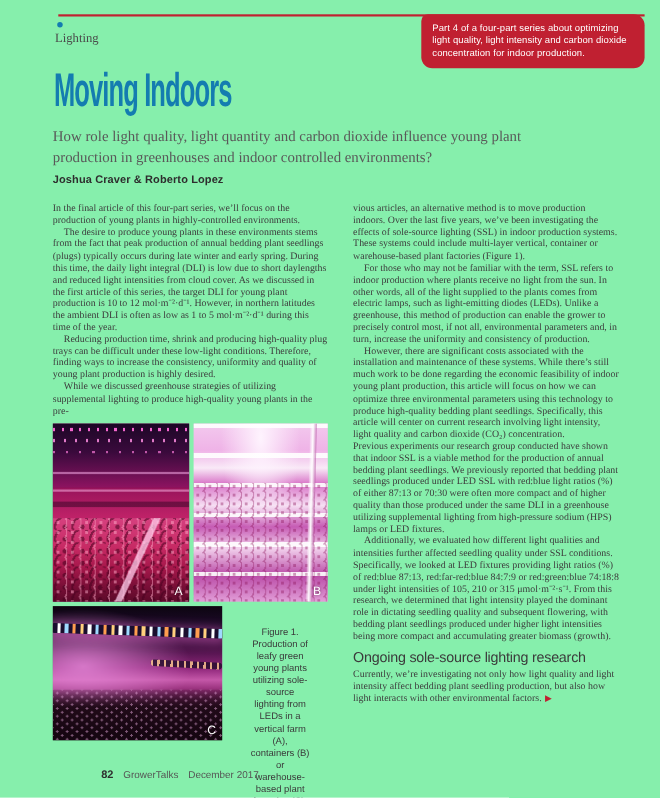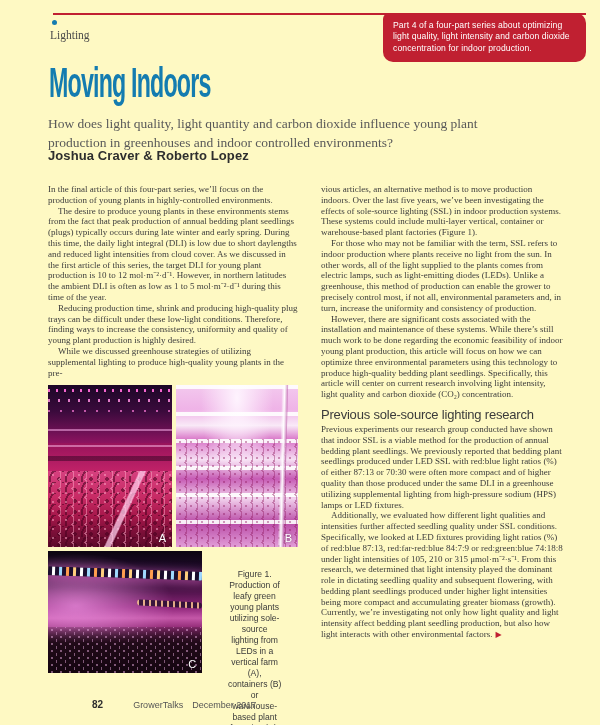--- a/index.html
+++ b/index.html
@@ -5,21 +5,21 @@
   :root{
     --accent-red:#c02031;
     --accent-blue:#147cb0;
   }
   *{box-sizing:border-box;}
   html,body{margin:0;padding:0;}
   body{
     width:600px;height:725px;background:#ffffff;position:relative;
     font-family:"Liberation Sans",sans-serif;color:#3c3c3c;overflow:hidden;
   }
-  .page{position:absolute;inset:0;background:#fef9c3;}
+  .page{position:absolute;inset:0;background:#86efac;}
 
   
   .top-rule{position:absolute;left:53px;top:13px;width:533px;height:2px;background:var(--accent-red);}
   .series-box{
     position:absolute;left:383px;top:13px;width:203px;
     background:var(--accent-red);color:#fff;border-radius:10px;border-top-left-radius:6px;
     padding:7px 10px 8px;font-size:8.6px;line-height:11.3px;letter-spacing:.1px;
   }
   .kicker{position:absolute;left:50px;top:20px;}
   .kicker .dot{width:5px;height:5px;border-radius:50%;background:var(--accent-blue);margin:0 0 4px 2px;}
@@ -28,21 +28,21 @@
   .headline{
     position:absolute;left:49px;top:61px;margin:0;
     font-family:"Liberation Sans",sans-serif;font-weight:bold;
     font-size:43px;line-height:42px;letter-spacing:-1.5px;color:var(--accent-blue);
     transform:scaleX(.54);transform-origin:0 0;white-space:nowrap;
   }
   .subtitle{
     position:absolute;left:48px;top:114px;width:465px;margin:0;
     font-family:"Liberation Serif",serif;font-size:13.5px;line-height:19px;color:#595959;
   }
-  .byline{position:absolute;left:48px;top:148px;margin:0;font-size:13px;font-weight:bold;color:#2e2e2e;letter-spacing:.1px;}
+  .byline{position:absolute;left:48px;top:158px;margin:0;font-size:10px;font-weight:bold;color:#2e2e2e;letter-spacing:.1px;}
 
   
   .columns{position:absolute;left:48px;top:184px;width:515px;display:flex;gap:23px;}
   .col-left{width:250px;}
   .col-right{width:254px;}
   .para{
     font-family:"Liberation Serif",serif;font-size:9px;line-height:10.8px;
     color:#3c3c3c;margin:0;
   }
   .para.indent{text-indent:10px;}
@@ -108,42 +108,42 @@
     linear-gradient(180deg, rgba(40,10,30,.2) 0%, #200a18 35%, #140510 100%);}
 
   .fig-caption{
     width:66px;font-family:"Liberation Sans",sans-serif;font-size:8.6px;line-height:11px;
     color:#3a3a3a;padding-top:2px;margin:16px;text-align:center;
   }
 
   
   .footer{position:absolute;left:48px;top:699px;font-size:9px;color:#4a4a4a;display:flex;align-items:baseline;padding-left:44px;}
   .footer .pagenum{font-weight:bold;font-size:10px;color:#2e2e2e;}
-  .footer .mag{margin-left:30px;color:#555;}
+  .footer .mag{margin-left:9px;color:#555;}
   .footer .issue{margin-left:9px;color:#555;text-align:center;}
 </style>
 </head>
 <body>
 
 <div class="page">
 
   <div class="top-rule"></div>
 
   <div class="series-box">
     <span>Part 4 of a four-part series about optimizing light quality, light intensity and carbon dioxide concentration for indoor production.</span>
   </div>
 
   <div class="kicker">
     <div class="dot"></div>
     <div class="kicker-label">Lighting</div>
   </div>
 
   <h1 class="headline">Moving Indoors</h1>
 
-  <p class="subtitle">How does light quality, light quantity and carbon dioxide influence young plant production in greenhouses and indoor controlled environments?</p>
+  <p class="subtitle">How role light quality, light quantity and carbon dioxide influence young plant production in greenhouses and indoor controlled environments?</p>
 
   <p class="byline">Joshua Craver &amp; Roberto Lopez</p>
 
   <div class="columns">
 
     <div class="col-left">
       <p class="para">In the final article of this four-part series, we’ll focus on the production of young plants in highly-controlled environments.</p>
       <p class="para indent">The desire to produce young plants in these environments stems from the fact that peak production of annual bedding plant seedlings (plugs) typically occurs during late winter and early spring. During this time, the daily light integral (DLI) is low due to short daylengths and reduced light intensities from cloud cover. As we discussed in the first article of this series, the target DLI for young plant production is 10 to 12 mol·m⁻²·d⁻¹. However, in northern latitudes the ambient DLI is often as low as 1 to 5 mol·m⁻²·d⁻¹ during this time of the year.</p>
       <p class="para indent">Reducing production time, shrink and producing high-quality plug trays can be difficult under these low-light conditions. Therefore, finding ways to increase the consistency, uniformity and quality of young plant production is highly desired.</p>
       <p class="para indent">While we discussed greenhouse strategies of utilizing supplemental lighting to produce high-quality young plants in the pre-</p>
@@ -174,24 +174,24 @@
           <p class="fig-caption">Figure 1. Production of leafy green young plants utilizing sole-source lighting from LEDs in a vertical farm (A), containers (B) or warehouse-based plant factories (C).</p>
         </div>
       </div>
     </div>
 
     <div class="col-right">
       <p class="para">vious articles, an alternative method is to move production indoors. Over the last five years, we’ve been investigating the effects of sole-source lighting (SSL) in indoor production systems. These systems could include multi-layer vertical, container or warehouse-based plant factories (Figure 1).</p>
       <p class="para indent">For those who may not be familiar with the term, SSL refers to indoor production where plants receive no light from the sun. In other words, all of the light supplied to the plants comes from electric lamps, such as light-emitting diodes (LEDs). Unlike a greenhouse, this method of production can enable the grower to precisely control most, if not all, environmental parameters and, in turn, increase the uniformity and consistency of production.</p>
       <p class="para indent">However, there are significant costs associated with the installation and maintenance of these systems. While there’s still much work to be done regarding the economic feasibility of indoor young plant production, this article will focus on how we can optimize three environmental parameters using this technology to produce high-quality bedding plant seedlings. Specifically, this article will center on current research involving light intensity, light quality and carbon dioxide (CO₂) concentration.</p>
 
-      <h2 class="section-heading">Previous sole-source lighting research</h2>
       <p class="para">Previous experiments our research group conducted have shown that indoor SSL is a viable method for the production of annual bedding plant seedlings. We previously reported that bedding plant seedlings produced under LED SSL with red:blue light ratios (%) of either 87:13 or 70:30 were often more compact and of higher quality than those produced under the same DLI in a greenhouse utilizing supplemental lighting from high-pressure sodium (HPS) lamps or LED fixtures.</p>
       <p class="para indent">Additionally, we evaluated how different light qualities and intensities further affected seedling quality under SSL conditions. Specifically, we looked at LED fixtures providing light ratios (%) of red:blue 87:13, red:far-red:blue 84:7:9 or red:green:blue 74:18:8 under light intensities of 105, 210 or 315 μmol·m⁻²·s⁻¹. From this research, we determined that light intensity played the dominant role in dictating seedling quality and subsequent flowering, with bedding plant seedlings produced under higher light intensities being more compact and accumulating greater biomass (growth).</p>
 
+      <h2 class="section-heading">Ongoing sole-source lighting research</h2>
       <p class="para"><span>Currently, we’re investigating not only how light quality and light intensity affect bedding plant seedling production, but also how light interacts with other environmental factors.</span><span class="end-arrow">▶</span></p>
     </div>
 
   </div>
 
   <div class="footer">
     <span class="pagenum">82</span>
     <span class="mag">GrowerTalks</span>
     <span class="issue">December 2017</span>
   </div>

